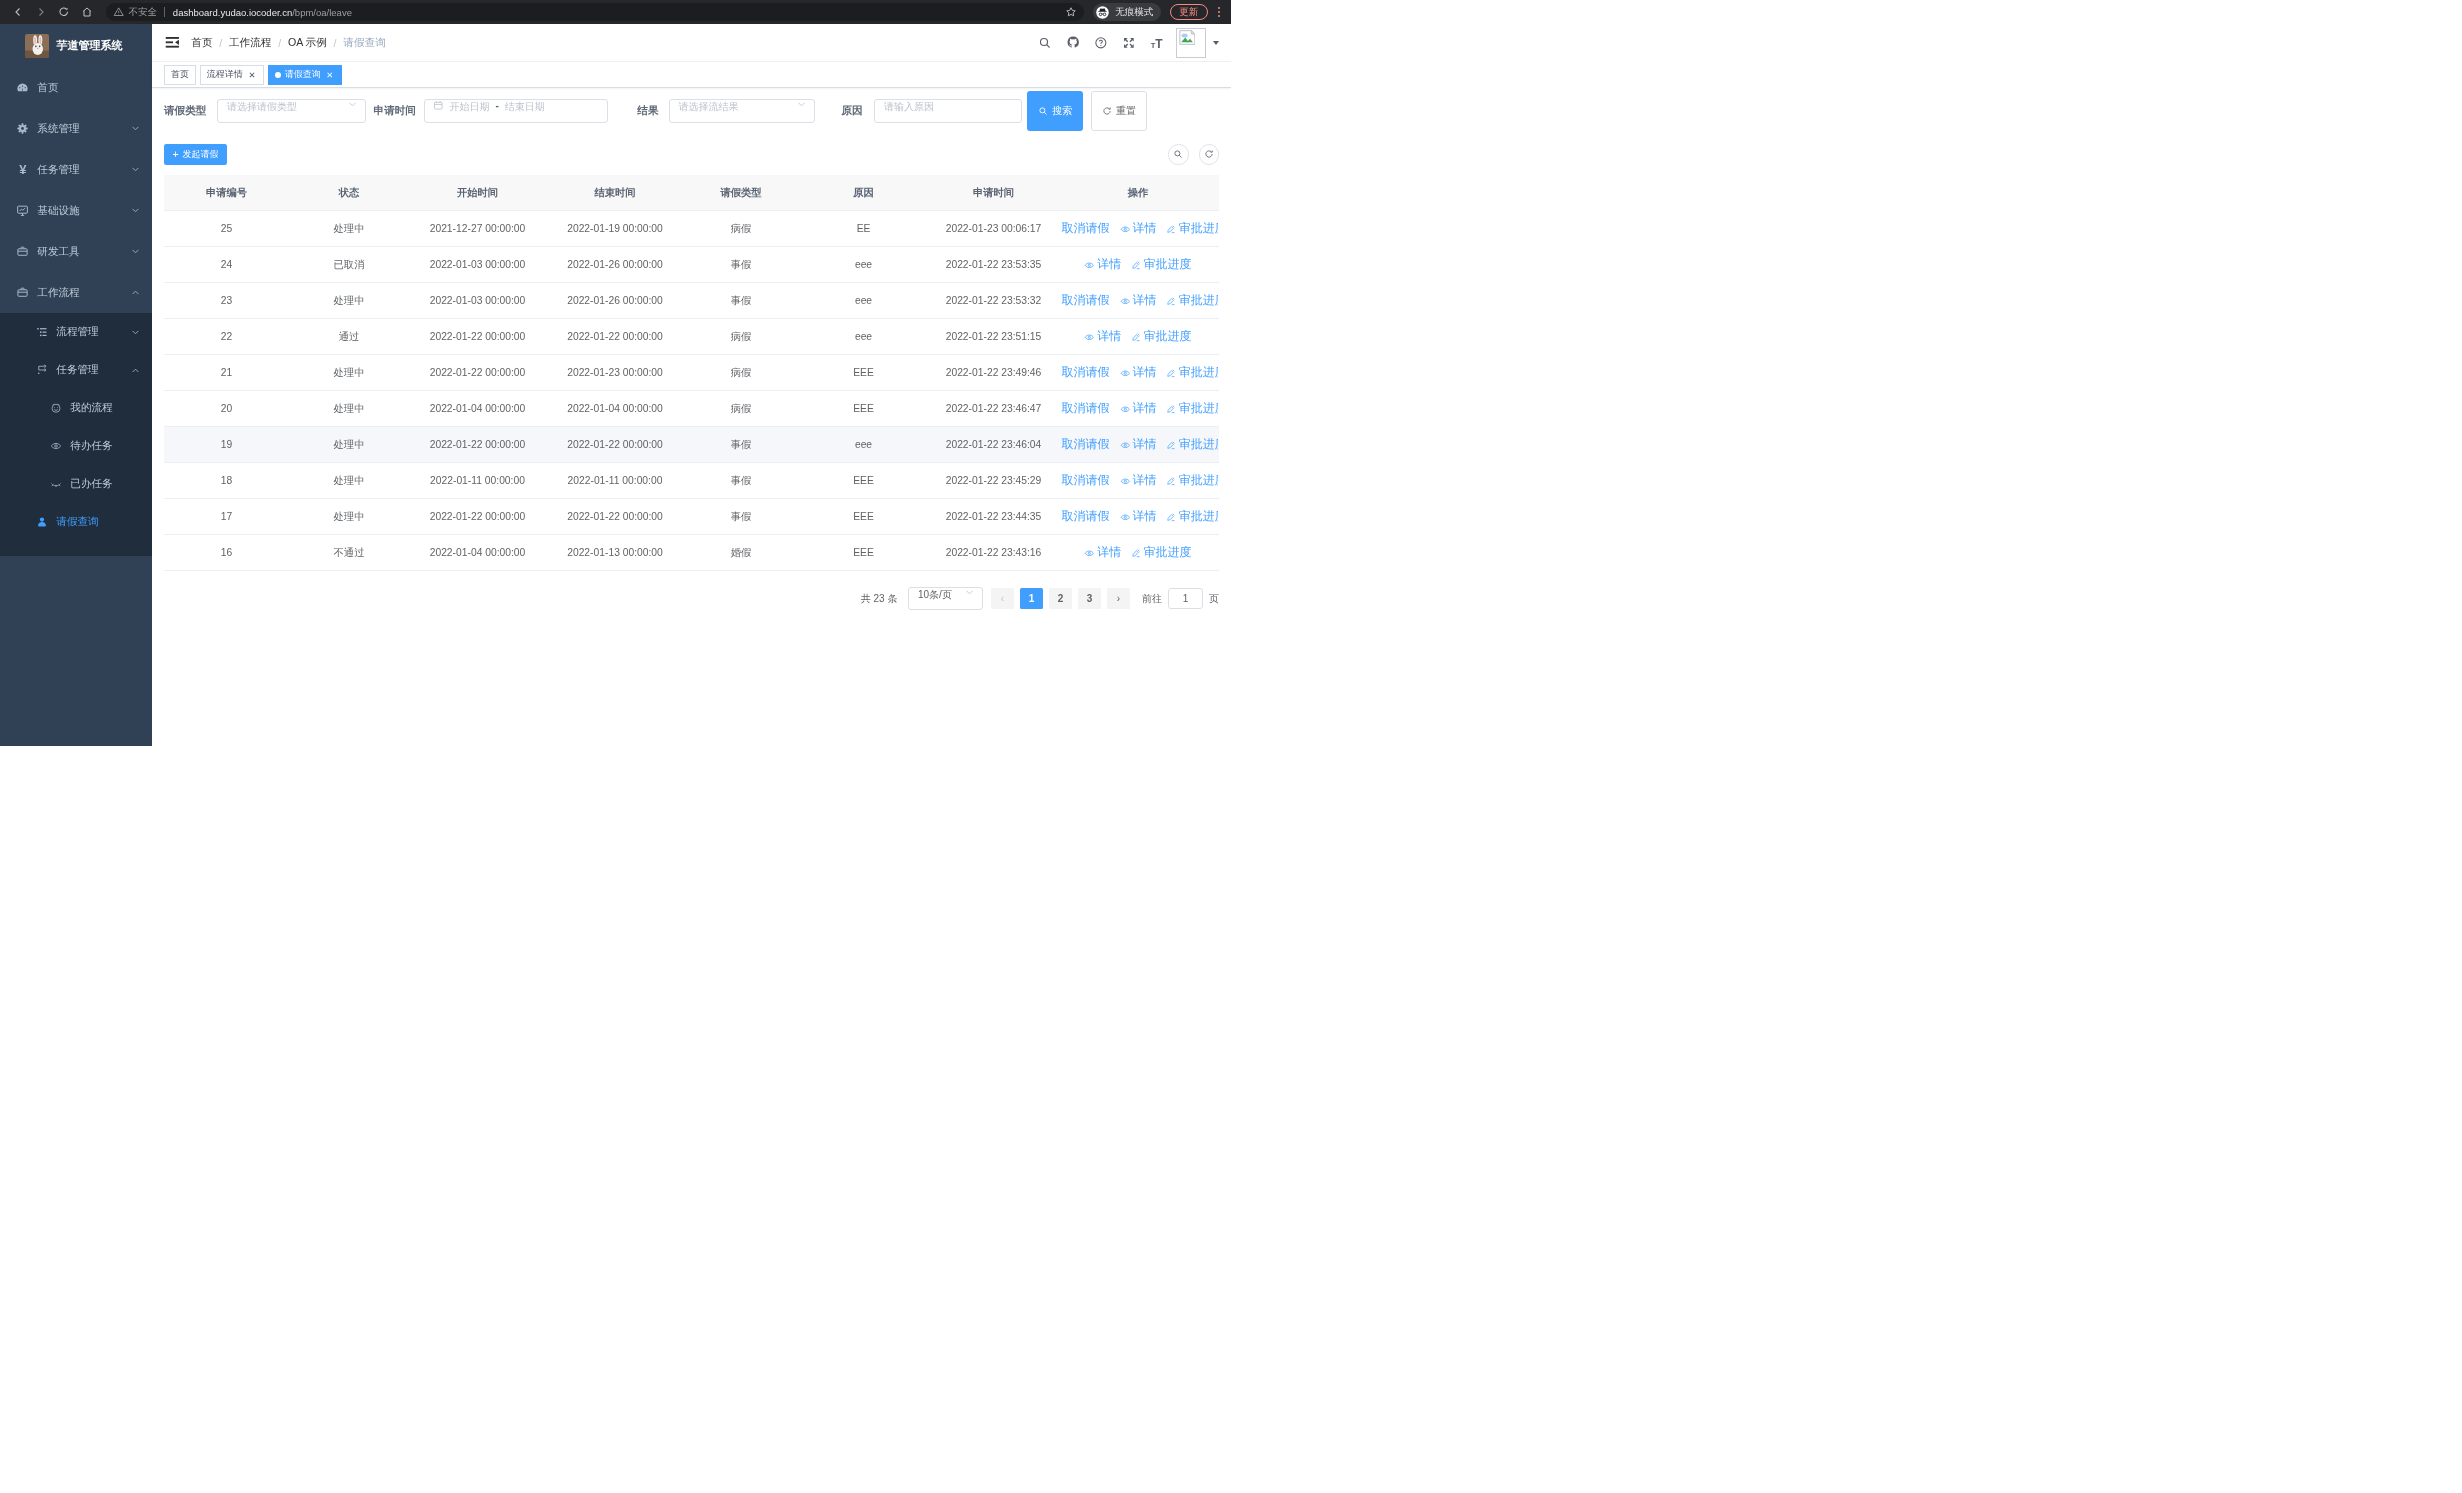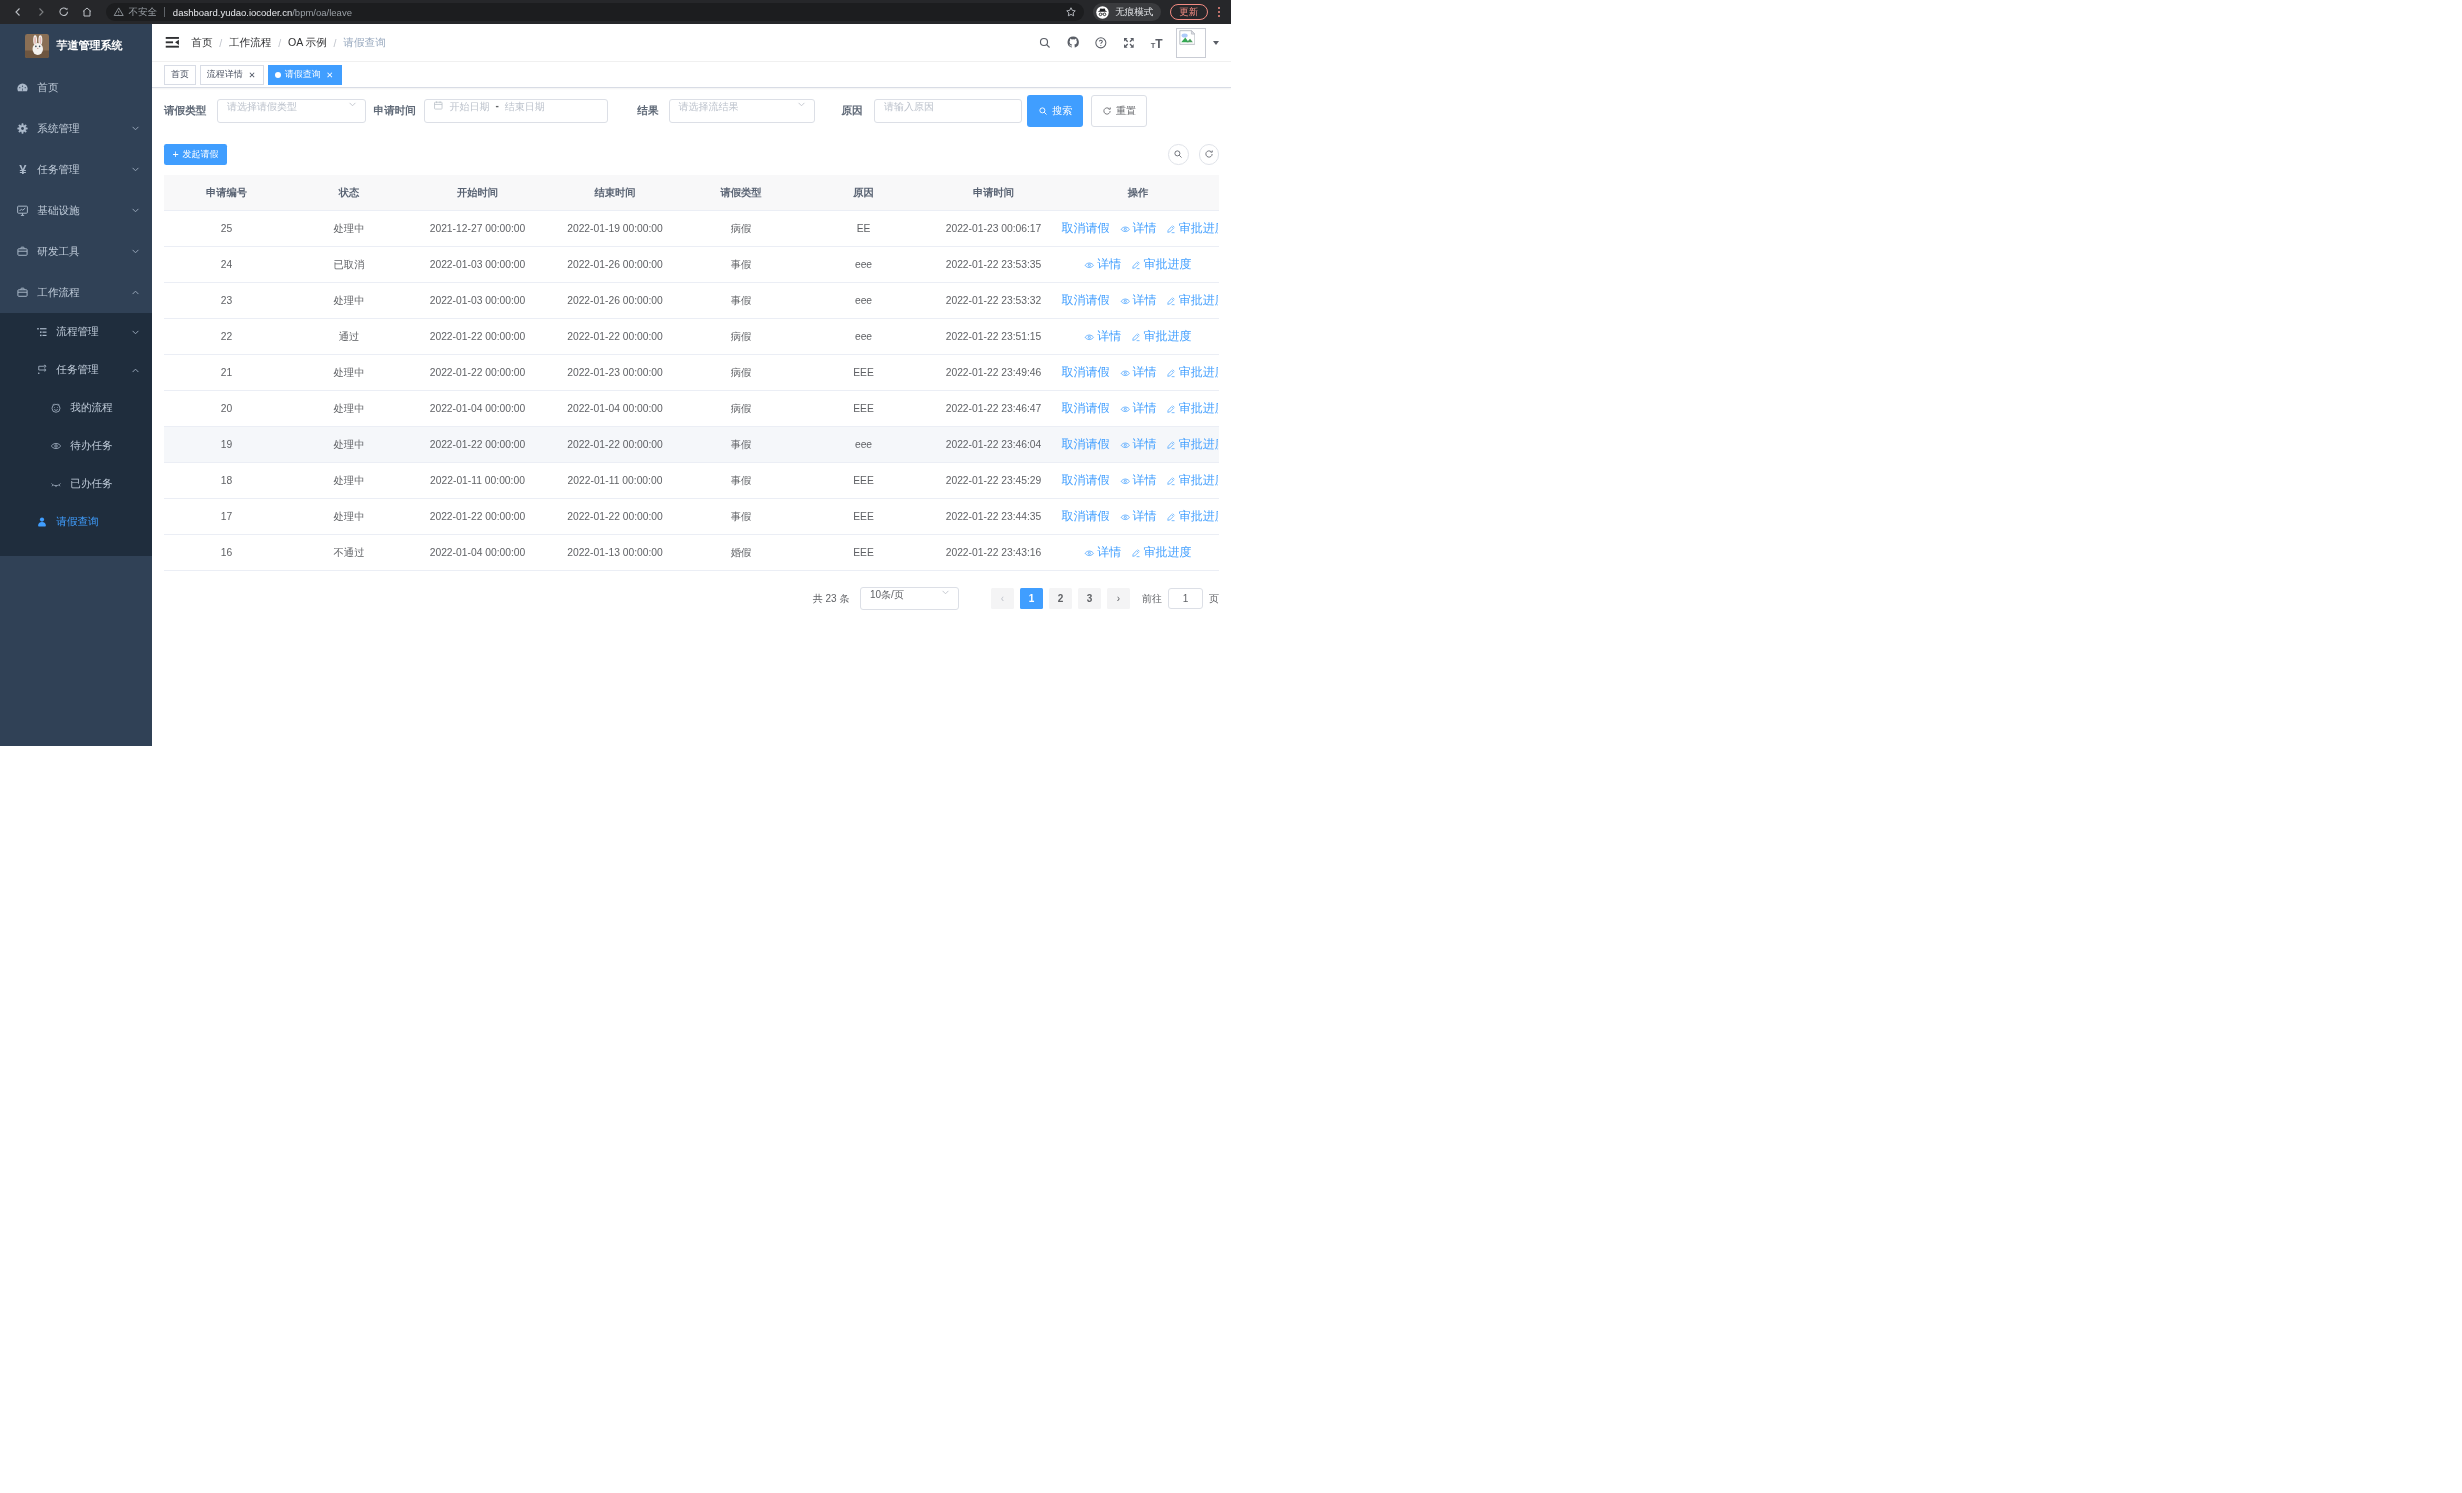--- a/index.html
+++ b/index.html
@@ -67,21 +67,21 @@
   .content{padding:11.4px 12px 0;flex:1;}
   .filter-row{display:flex;align-items:center;height:24px;margin-bottom:20.5px;}
   .f-label{font-size:10.6px;font-weight:700;color:#5f6977;white-space:nowrap;}
   .sel,.inp,.date-range{height:24px;border:0.8px solid #dcdfe6;border-radius:3px;background:#fff;display:flex;align-items:flex-start;font-size:10px;color:#606266;}
   .ph{color:#bcc2cc;}
   .sel{justify-content:space-between;padding:0 7.6px 0 9px;cursor:pointer;}
   .sel .chev{color:#c0c4cc;}
   .date-range{padding:0 7.6px;gap:6px;}
   .date-range .sep{color:#606266;font-weight:700;}
   .inp{padding:0 9px;cursor:text;}
-  .btn{height:32px;border-radius:3px;font-size:10px;display:flex;align-items:center;justify-content:center;gap:3.8px;cursor:pointer;border:0.8px solid transparent;white-space:nowrap;}
+  .btn{height:40px;border-radius:3px;font-size:10px;display:flex;align-items:center;justify-content:center;gap:3.8px;cursor:pointer;border:0.8px solid transparent;white-space:nowrap;}
   .btn-primary{background:#409eff;color:#fff;}
   .btn-plain{background:#fff;border-color:#dcdfe6;color:#606266;}
 
   
   .w-sel1{width:149px;margin:0 7.6px 0 10.6px;}
   .m-l2{margin-right:8.4px;}
   .w-date{width:184px;margin-right:29px;}
   .m-l3{margin-right:10px;}
   .w-sel2{width:146px;margin-right:27px;}
   .m-l4{margin-right:11.4px;}
@@ -102,21 +102,21 @@
   .tr.head{background:#f8f8f9;min-height:36px;font-weight:700;color:#5a6474;font-size:10.3px;border-bottom:0.8px solid #ebeef5;}
   .tr.hover{background:#f5f7fa;}
   .td{text-align:center;padding:0 3px;overflow:hidden;white-space:nowrap;}
   .c1{width:125px;}.c2{width:120px;}.c3{width:137px;}.c4{width:138px;}.c5{width:114px;}.c6{width:131px;}.c7{width:129px;}.c8{width:160px;}
   .actions{display:flex;align-items:center;justify-content:center;gap:10px;}
   .link{color:#409eff;font-size:12px;display:flex;align-items:center;gap:2.3px;cursor:pointer;text-decoration:none;white-space:nowrap;}
 
   
   .pager{display:flex;align-items:center;justify-content:flex-end;margin:16px 0 0;font-size:10px;color:#606266;}
   .pg-total{margin-right:10.6px;}
-  .pg-size{width:99px;height:23px;margin-right:29px;}
+  .pg-size{width:75px;height:23px;margin-right:5px;}
   .pg-btn{min-width:23px;height:21px;border-radius:1.5px;background:#f4f4f5;color:#606266;display:flex;align-items:center;justify-content:center;margin:0 3px;font-weight:700;cursor:pointer;padding:0 3px;}
   .pg-btn.arrow{color:#c0c4cc;font-weight:400;}
   .pg-btn.arrow.next{color:#606266;}
   .pg-btn.active{background:#409eff;color:#fff;}
   .pg-goto{margin-left:9px;display:flex;align-items:center;gap:6px;}
   .pg-input{width:35px;height:21px;border:0.8px solid #dcdfe6;border-radius:3px;text-align:center;font-size:10px;color:#606266;display:flex;align-items:center;justify-content:center;}
 </style>
 </head>
 <body>
 

